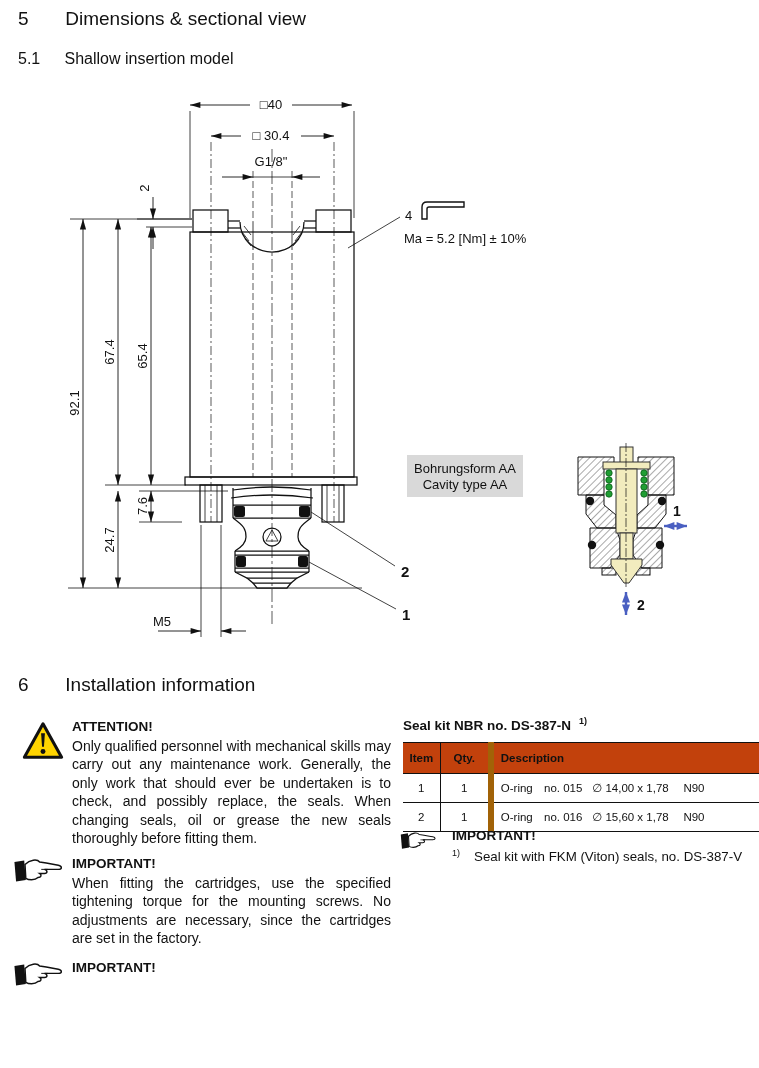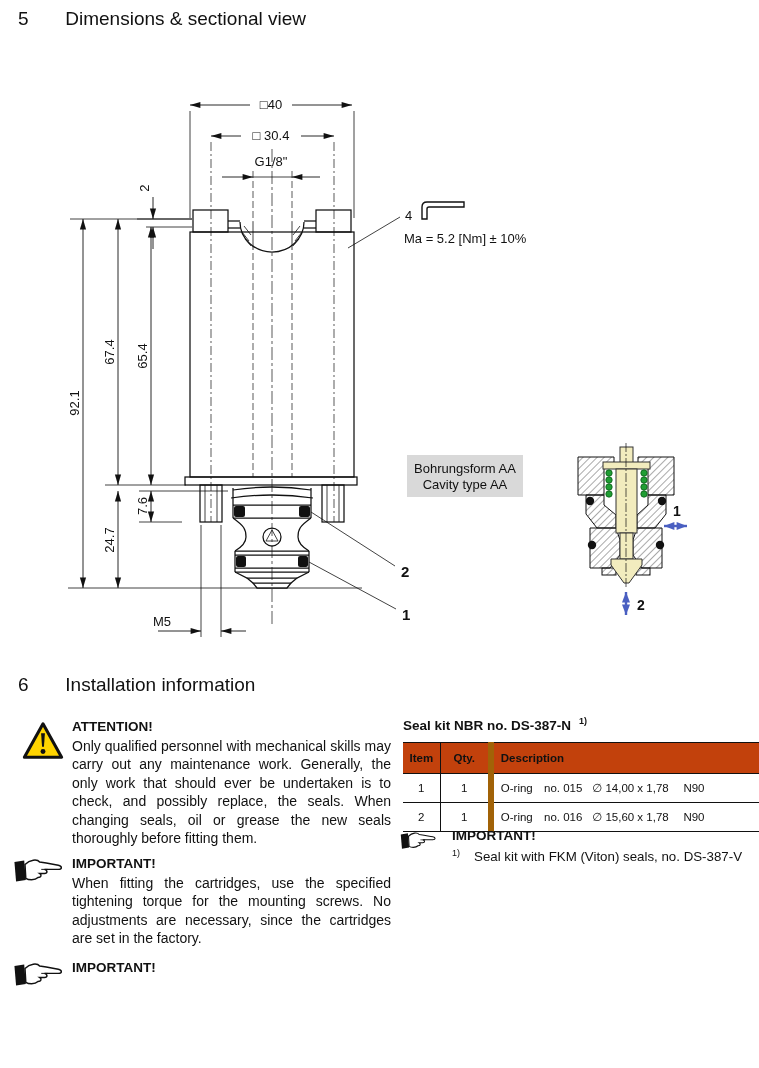--- a/index.html
+++ b/index.html
@@ -41,20 +41,24 @@
 </style>
 </head>
 <body>
 
 <div id="page">
 
   <div class="h1" style="top:8px">
     <span class="hnum">5</span>
     <span>Dimensions &amp; sectional view</span>
   </div>
+  <div class="h2" style="top:50px">
+    <span class="hnum">5.1</span>
+    <span>Shallow insertion model</span>
+  </div>
 
   <svg class="abs" style="left:0;top:85px" width="759" height="565" viewBox="0 0 759 565">
     <defs>
       <marker id="arr" markerUnits="userSpaceOnUse" markerWidth="12" markerHeight="8" refX="11.2" refY="4" orient="auto-start-reverse">
         <path d="M0.8,0.9 L11.2,4 L0.8,7.1 Z" fill="#111"></path>
       </marker>
       <marker id="barr" markerUnits="userSpaceOnUse" markerWidth="14" markerHeight="10" refX="11.4" refY="5" orient="auto-start-reverse">
         <path d="M1,1 L11.4,5 L1,9 Z" fill="#4a5fc1"></path>
       </marker>
       <pattern id="h" width="5" height="5" patternUnits="userSpaceOnUse" patternTransform="rotate(45)">

